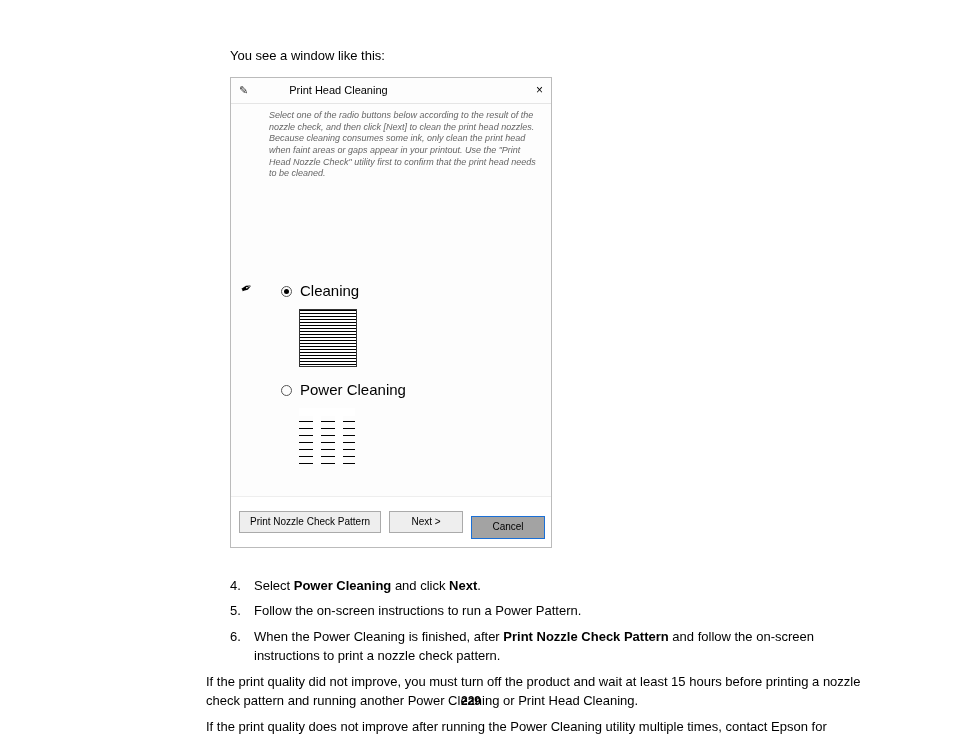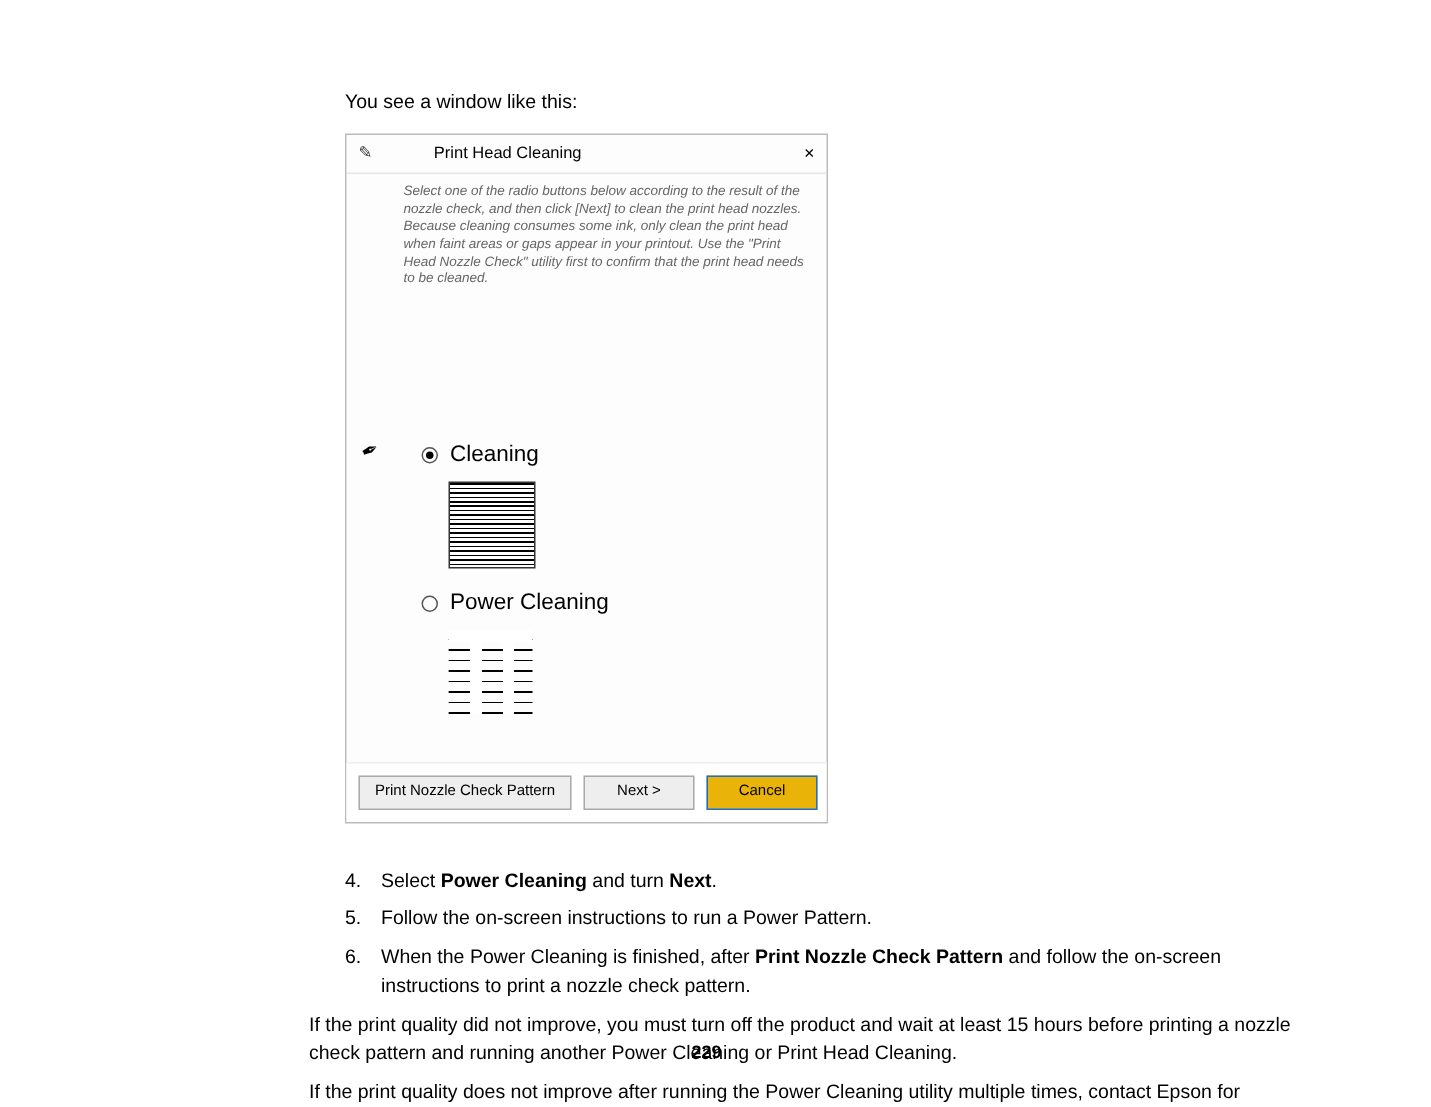--- a/index.html
+++ b/index.html
@@ -8,21 +8,21 @@
     background: #fff;
     font-family: Arial, Helvetica, sans-serif;
     font-size: 13px;
     color: #000;
   }
   .page {
     width: 954px;
     height: 738px;
     position: relative;
     box-sizing: border-box;
-    padding: 60px 90px 40px 230px;
+    padding: 48px 90px 40px 230px;
   }
   .intro {
     margin-bottom: 14px;
   }
   .window {
     width: 320px;
     border: 1px solid #bbb;
     background: #fdfdfd;
     font-size: 10px;
     line-height: 1.25;
@@ -117,21 +117,21 @@
   }
   .btn {
     font-size: 10px;
     border: 1px solid #aaa;
     background: #eee;
     padding: 4px 0;
     text-align: center;
   }
   .btn.pattern { flex: 0 0 140px; }
   .btn.next    { flex: 0 0 72px; margin-left: auto; }
-  .btn.cancel  { flex: 0 0 72px; border: 1px solid #1a6fd6; background: #eab308; }
+  .btn.cancel  { flex: 0 0 72px; border: 1px solid #1a6fd6; background: #a3a3a3; margin-top: 11px; }
   .steps {
     margin-top: 28px;
     font-size: 13px;
     line-height: 1.5;
   }
   .step-line { display: flex; margin-bottom: 6px; }
   .step-num  { width: 24px; text-align: left; flex: 0 0 24px; }
   .para { margin-top: 6px; margin-bottom: 6px; }
   .bold { font-weight: bold; }
   .page-num {
@@ -178,21 +178,21 @@
       <div class="btn pattern">Print Nozzle Check Pattern</div>
       <div class="btn next">Next &gt;</div>
       <div class="btn cancel">Cancel</div>
     </div>
   </div>
 
   <div class="steps">
     <div class="step-line">
       <span class="step-num">4.</span>
       <span>
-        <span>Select </span><span class="bold">Power Cleaning</span><span> and turn </span><span class="bold">Next</span><span>.</span>
+        <span>Select </span><span class="bold">Power Cleaning</span><span> and click </span><span class="bold">Next</span><span>.</span>
       </span>
     </div>
     <div class="step-line">
       <span class="step-num">5.</span>
       <span>Follow the on-screen instructions to run a Power Pattern.</span>
     </div>
     <div class="step-line">
       <span class="step-num">6.</span>
       <span>
         <span>When the Power Cleaning is finished, after </span><span class="bold">Print Nozzle Check Pattern</span><span> and follow the on-screen instructions to print a nozzle check pattern.</span>

